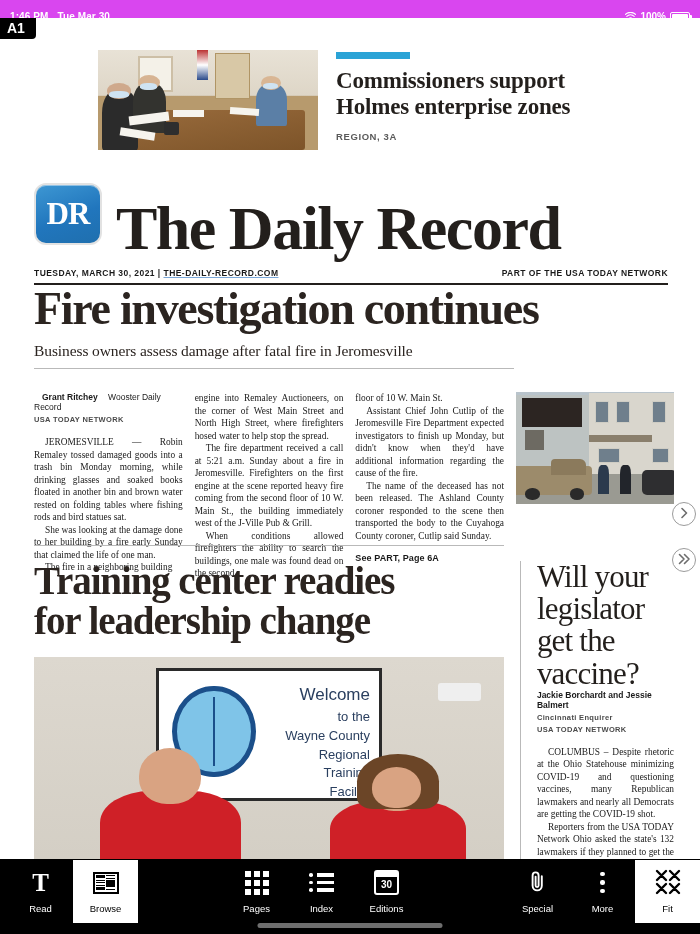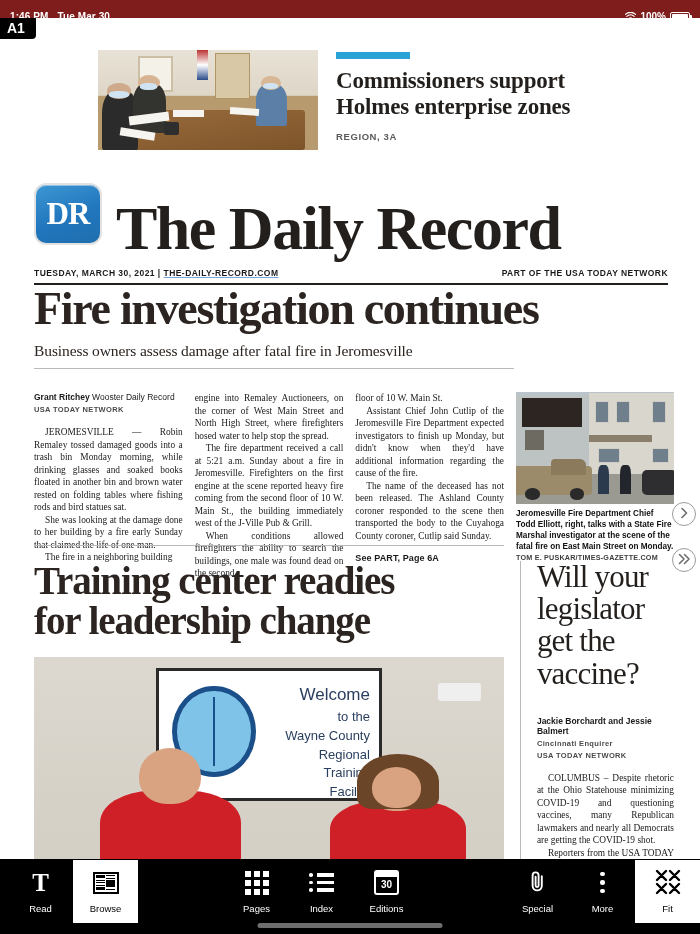--- a/index.html
+++ b/index.html
@@ -7,21 +7,21 @@
     width: 700px; height: 934px;
     background: #000;
     font-family: "Liberation Sans", sans-serif;
     overflow: hidden;
   }
   .device { position: relative; width: 700px; height: 934px; background: #ffffff; overflow: hidden; }
 
   
   .statusbar {
     position: absolute; top: 0; left: 0; width: 700px; height: 18px;
-    background: #7f1d1d; color: #fff;
+    background: #d946ef; color: #fff;
     display: flex; align-items: center; justify-content: space-between;
     padding: 16px 10px; font-size: 10px; font-weight: 600;
   }
   .sb-left { display: flex; align-items: center; gap: 9px; letter-spacing: .1px; }
   .sb-right { display: flex; align-items: center; gap: 4px; }
   .wifi { display: inline-block; width: 11px; height: 9px; position: relative; }
   .wifi svg { display: block; }
   .batt { position: relative; width: 20px; height: 9px; border: 1px solid #fff; border-radius: 2px; }
   .batt::after { content: ""; position: absolute; right: -3px; top: 2.5px; width: 2px; height: 4px; background: #fff; border-radius: 0 1px 1px 0; }
   .batt i { position: absolute; left: 1px; top: 1px; bottom: 1px; width: 16px; background: #fff; border-radius: 1px; display: block; }
@@ -87,21 +87,21 @@
   .lead-deck {
     font-family: "Liberation Serif", serif; font-weight: 400;
     font-size: 15.5px; color: #2b2420; margin-top: 10px; letter-spacing: -.1px;
   }
   .lead-rule { margin-top: 8px; border-top: 1px solid #b9b9b9; width: 480px; }
 
   
   .artgrid { position: absolute; left: 34px; top: 374px; width: 640px; display: flex; gap: 12px; }
   .col { width: 152px; }
   .byline-name { font-size: 8.5px; font-weight: 700; color: #1a1a1a; }
-  .byline-name span { font-weight: 400; }
+  .byline-name span { font-weight: 400; margin-left: 8px; }
   .byline-net { font-size: 7.5px; font-weight: 600; color: #4a4a4a; letter-spacing: .35px; margin-top: 3px; }
   .body-p {
     font-family: "Liberation Serif", serif;
     font-size: 9.4px; line-height: 1.33; color: #1a1a1a;
     text-align: justify; text-indent: 11px; margin-top: 0;
   }
   .body-p.first { margin-top: 12px; }
   .jump { font-size: 9px; font-weight: 700; color: #1a1a1a; margin-top: 11px; letter-spacing: .1px; }
 
   .photo-col { width: 158px; }
@@ -336,23 +336,20 @@
             <div class="fz-w" style="left:86%;top:50%;width:11%;height:13%;"></div>
             <div class="fz-ground"></div>
             <div class="fz-truck"></div>
             <div class="fz-truckcab"></div>
             <div class="fz-tire" style="left:6%;"></div>
             <div class="fz-tire" style="left:34%;"></div>
             <div class="fz-per" style="left:52%;background:#2b3a4d;"></div>
             <div class="fz-per" style="left:66%;background:#22252b;"></div>
             <div class="fz-car"></div>
           </div>
-        </div>
-        <div class="cap">
-          <span>Jeromesville Fire Department Chief Todd Elliott, right, talks with a State Fire Marshal investigator at the scene of the fatal fire on East Main Street on Monday. </span><span class="credit">TOM E. PUSKAR/TIMES-GAZETTE.COM</span>
         </div>
       </div>
     </div>
 
     <div class="midrule"></div>
 
     <div class="lower">
       <div class="lower-left">
         <div class="sec-head">
           <div>Training center readies</div>
@@ -386,21 +383,21 @@
         </div>
       </div>
       <div class="vdiv"></div>
       <div class="lower-right">
         <div class="sec-head-sm">
           <div>Will your</div>
           <div>legislator</div>
           <div>get the</div>
           <div>vaccine?</div>
         </div>
-        <div class="byline-name" style="margin-top:26px;">Jackie Borchardt and Jessie Balmert</div>
+        <div class="byline-name" style="margin-top:0;">Jackie Borchardt and Jessie Balmert</div>
         <div class="byline-net">Cincinnati Enquirer</div>
         <div class="byline-net">USA TODAY NETWORK</div>
         <div class="body-p first">COLUMBUS – Despite rhetoric at the Ohio Statehouse minimizing COVID-19 and questioning vaccines, many Republican lawmakers and nearly all Democrats are getting the COVID-19 shot.</div>
         <div class="body-p">Reporters from the USA TODAY Network Ohio asked the state's 132 lawmakers if they planned to get the COVID-19 vaccine and why. Legislators' viewpoints on COVID-19 shots were as varied as the 11.7 million constituents they represent.</div>
 
       </div>
     </div>
 
     <div class="navbtn one">
       <span>

